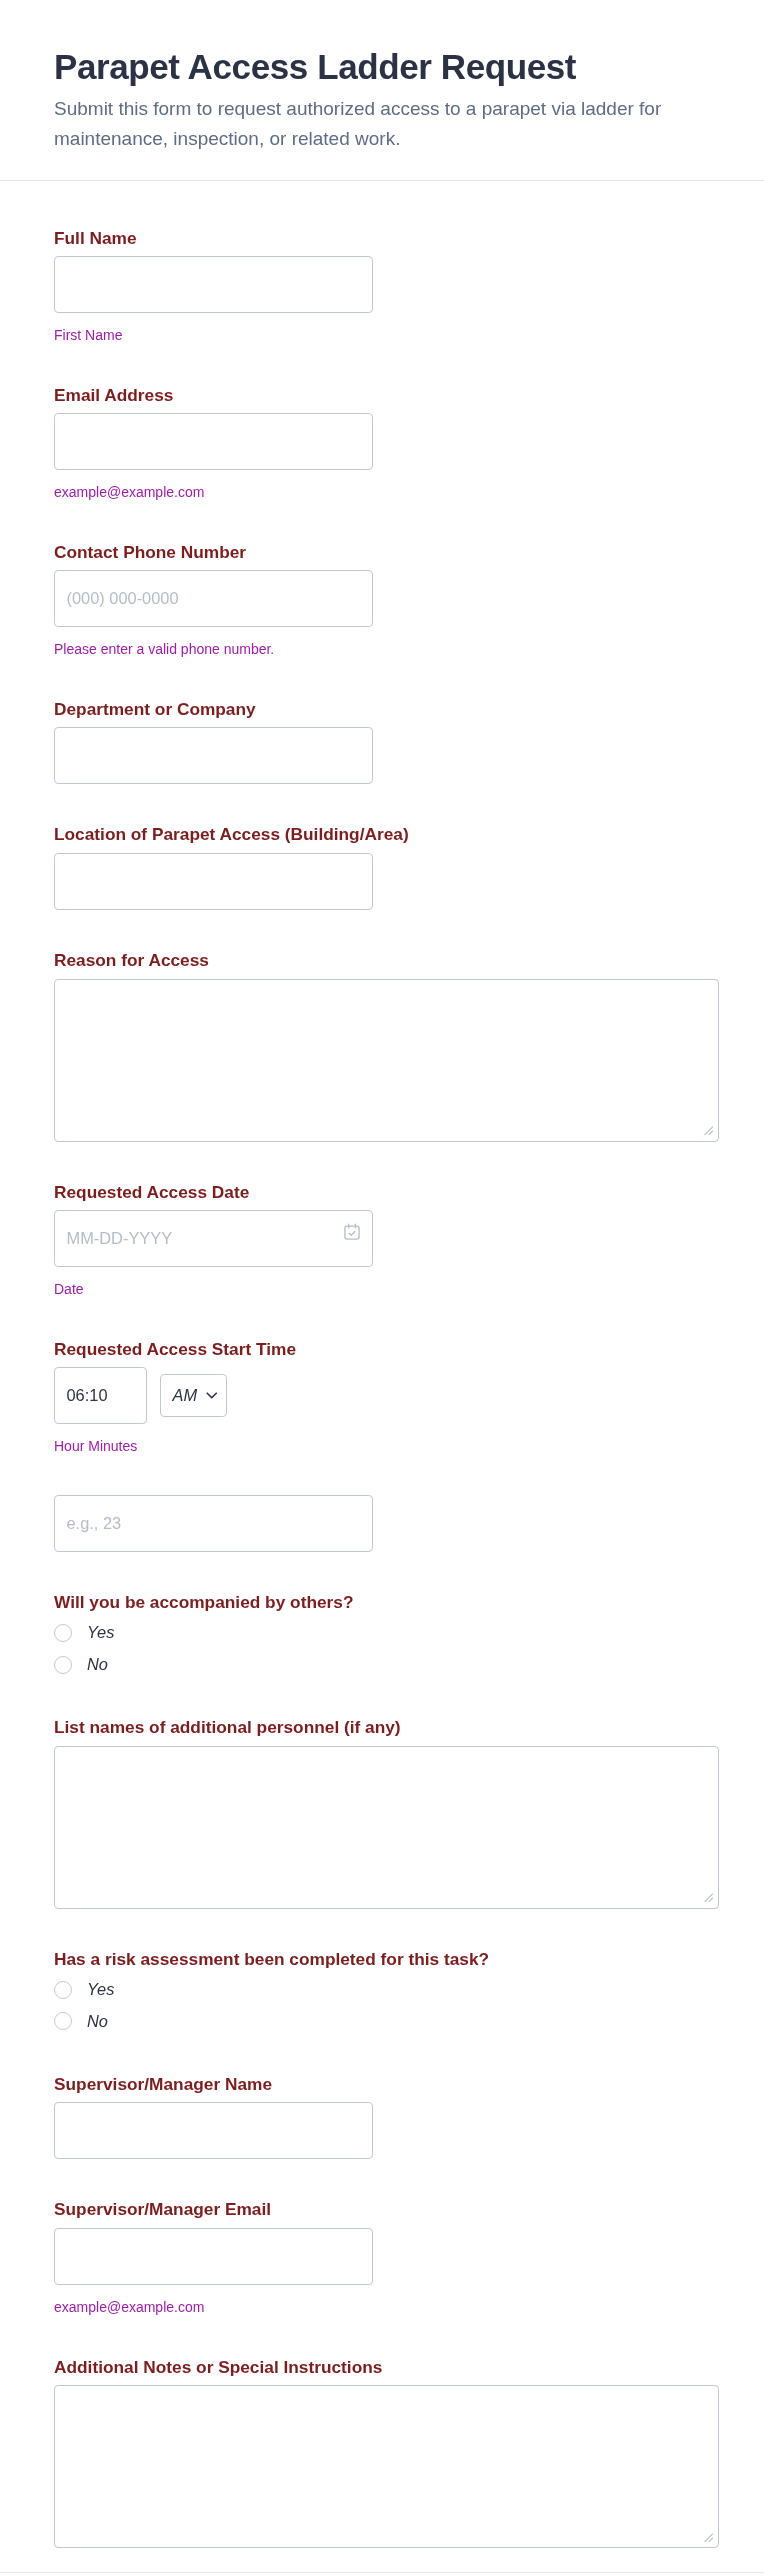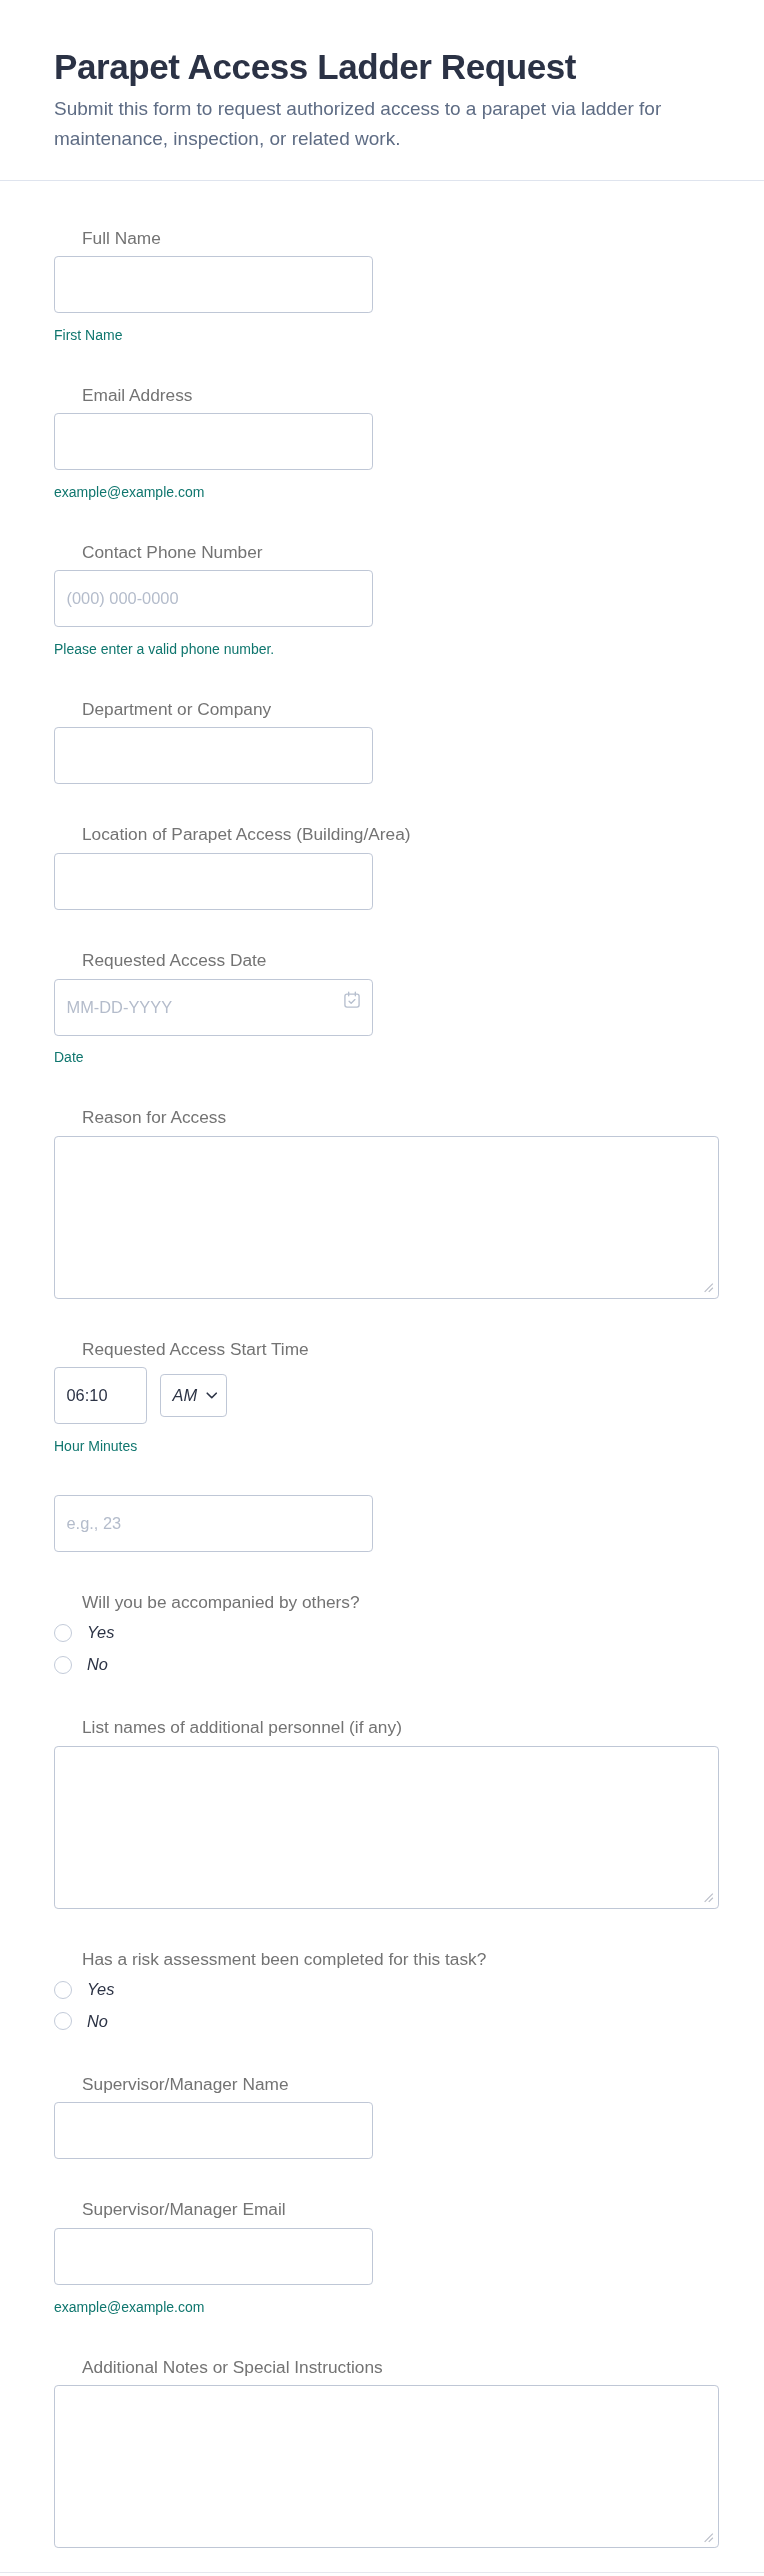--- a/index.html
+++ b/index.html
@@ -33,29 +33,28 @@
   }
 
   
   .form-body { padding: 46px 45px 24px 54px; }
   .field { margin-bottom: 39px; }
   .field:last-child { margin-bottom: 0; }
   .field-label {
     display: block;
     font-size: 17.3px;
     line-height: 23px;
-    font-weight: 400;
-    color: #737373;
+    font-weight: 700;
+    color: #7f1d1d;
     margin-bottom: 6.6px;
-    margin-left: 28px;
   }
   .sublabel {
     font-size: 14px;
     line-height: 20px;
-    color: #0f766e;
+    color: #a21caf;
     margin-top: 11.5px;
     font-weight: 400;
   }
   input.text-input, .textarea-wrap textarea {
     font-family: "Liberation Sans", sans-serif;
     font-size: 16.4px;
     color: #2c3345;
     border: 0.8px solid #bfc7d6;
     border-radius: 4.1px;
     background: #fff;
@@ -162,45 +161,45 @@
       <label class="field-label">Department or Company</label>
       <input class="text-input" type="text" style="">
     </section>
 
     <section class="field">
       <label class="field-label">Location of Parapet Access (Building/Area)</label>
       <input class="text-input" type="text" style="">
     </section>
 
     <section class="field">
+      <label class="field-label">Reason for Access</label>
+      <div class="textarea-wrap">
+        <textarea style=""></textarea>
+        <svg class="resize-handle" viewBox="0 0 14 14">
+          <line x1="12" y1="2" x2="2" y2="12" stroke="#b9bdc7" stroke-width="1.4"></line>
+          <line x1="12" y1="7" x2="7" y2="12" stroke="#b9bdc7" stroke-width="1.4"></line>
+        </svg>
+      </div>
+    </section>
+
+    <section class="field">
       <label class="field-label">Requested Access Date</label>
       <div class="date-wrap">
         <input class="text-input" type="text" placeholder="MM-DD-YYYY" style="">
         <svg class="calendar-icon" viewBox="0 0 24 24" fill="none">
           <rect x="3.5" y="5" width="17" height="15.5" rx="2.5" stroke="#b6bfce" stroke-width="1.6"></rect>
           <line x1="8" y1="2.5" x2="8" y2="7" stroke="#b6bfce" stroke-width="1.6" stroke-linecap="round"></line>
           <line x1="16" y1="2.5" x2="16" y2="7" stroke="#b6bfce" stroke-width="1.6" stroke-linecap="round"></line>
           <path d="M8.5 13.5l2.5 2.5 4.5-4.5" stroke="#b6bfce" stroke-width="1.6" fill="none" stroke-linecap="round" stroke-linejoin="round"></path>
         </svg>
       </div>
       <div class="sublabel">Date</div>
     </section>
 
     <section class="field">
-      <label class="field-label">Reason for Access</label>
-      <div class="textarea-wrap">
-        <textarea style=""></textarea>
-        <svg class="resize-handle" viewBox="0 0 14 14">
-          <line x1="12" y1="2" x2="2" y2="12" stroke="#b9bdc7" stroke-width="1.4"></line>
-          <line x1="12" y1="7" x2="7" y2="12" stroke="#b9bdc7" stroke-width="1.4"></line>
-        </svg>
-      </div>
-    </section>
-
-    <section class="field">
       <label class="field-label">Requested Access Start Time</label>
       <div class="time-row">
         <input class="text-input hour-input" type="text" value="06:10" style="">
         <div class="period-select">
           <span>AM</span>
           <svg width="11.5" height="7.4" viewBox="0 0 14 9" fill="none">
             <path d="M1.5 1.5L7 7l5.5-5.5" stroke="#2c3345" stroke-width="2" stroke-linecap="round" stroke-linejoin="round"></path>
           </svg>
         </div>
       </div>

